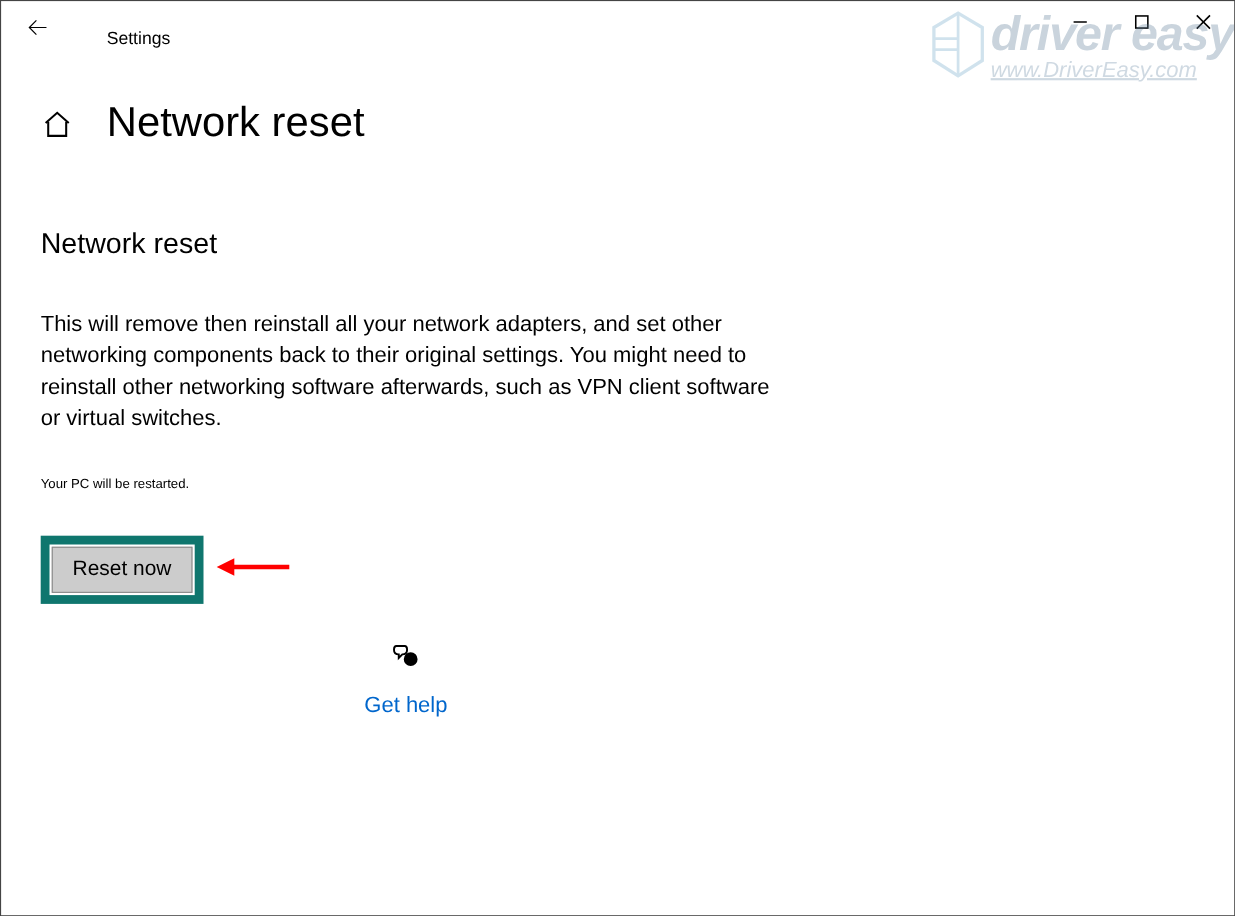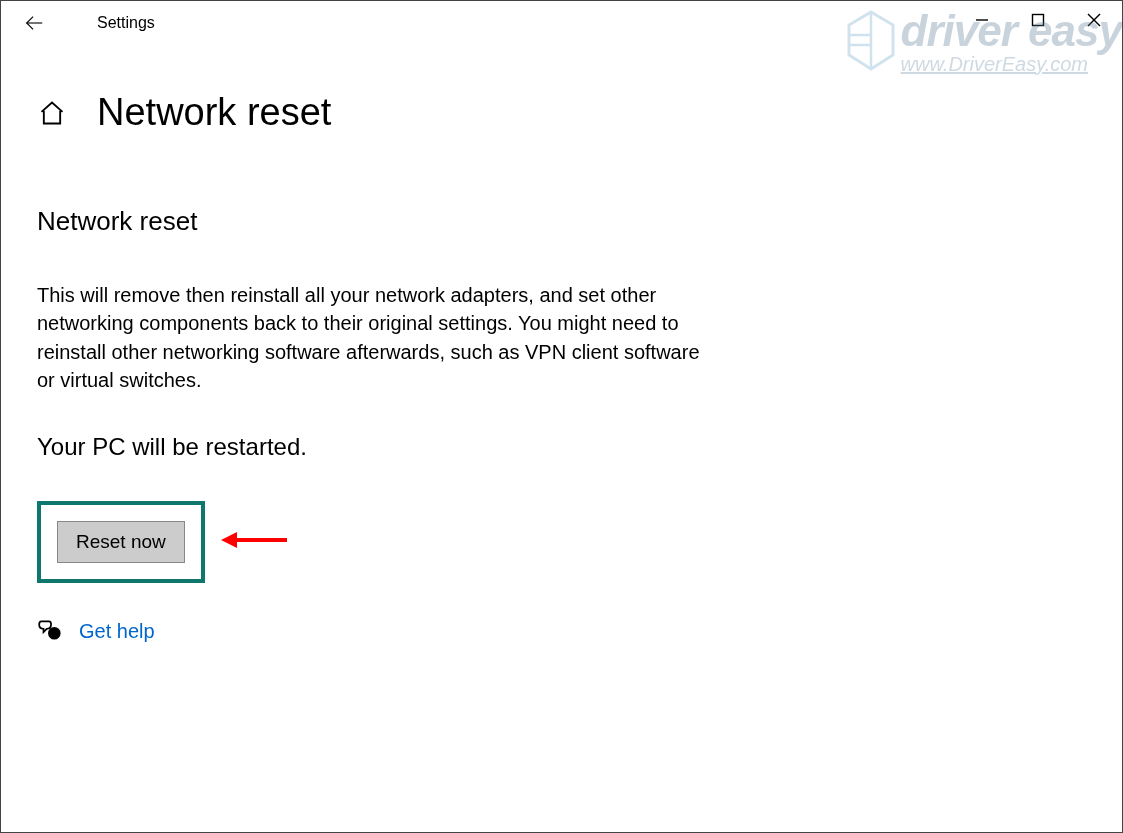--- a/index.html
+++ b/index.html
@@ -11,21 +11,21 @@
     body {
       width: 1123px;
       height: 833px;
       background: #ffffff;
       border: 1px solid #444;
       position: relative;
       overflow: hidden;
     }
     .titlebar {
       display: flex;
-      align-items: center;
+      align-items: flex-end;
       height: 44px;
       padding-left: 22px;
     }
     .back-btn {
       width: 40px;
       height: 40px;
       display: flex;
       align-items: center;
       justify-content: flex-start;
       cursor: pointer;
@@ -80,28 +80,28 @@
       color: #000;
       margin-top: 72px;
     }
     .body-text {
       font-size: 20px;
       line-height: 1.42;
       color: #000;
       margin-top: 44px;
     }
     .restart-text {
-      font-size: 24px;
+      font-size: 12px;
       color: #000;
       margin-top: 38px;
     }
     .reset-highlight {
       display: inline-block;
-      border: 4px solid #0f766e;
-      padding: 16px;
+      border: 8px solid #0f766e;
+      padding: 2px;
       margin-top: 40px;
       position: relative;
     }
     .reset-btn {
       background: #cccccc;
       border: 0.5px solid #888;
       padding: 9px 18px;
       font-size: 19px;
       cursor: pointer;
       color: #000;
@@ -111,20 +111,21 @@
       left: 100%;
       top: 50%;
       transform: translateY(-50%);
       margin-left: 18px;
     }
     .help-row {
       display: flex;
       align-items: center;
       margin-top: 34px;
       gap: 16px;
+      flex-direction: column;
     }
     .help-link {
       color: #0066cc;
       font-size: 20px;
       cursor: pointer;
     }
     .watermark {
       position: absolute;
       top: 6px;
       right: 0px;

